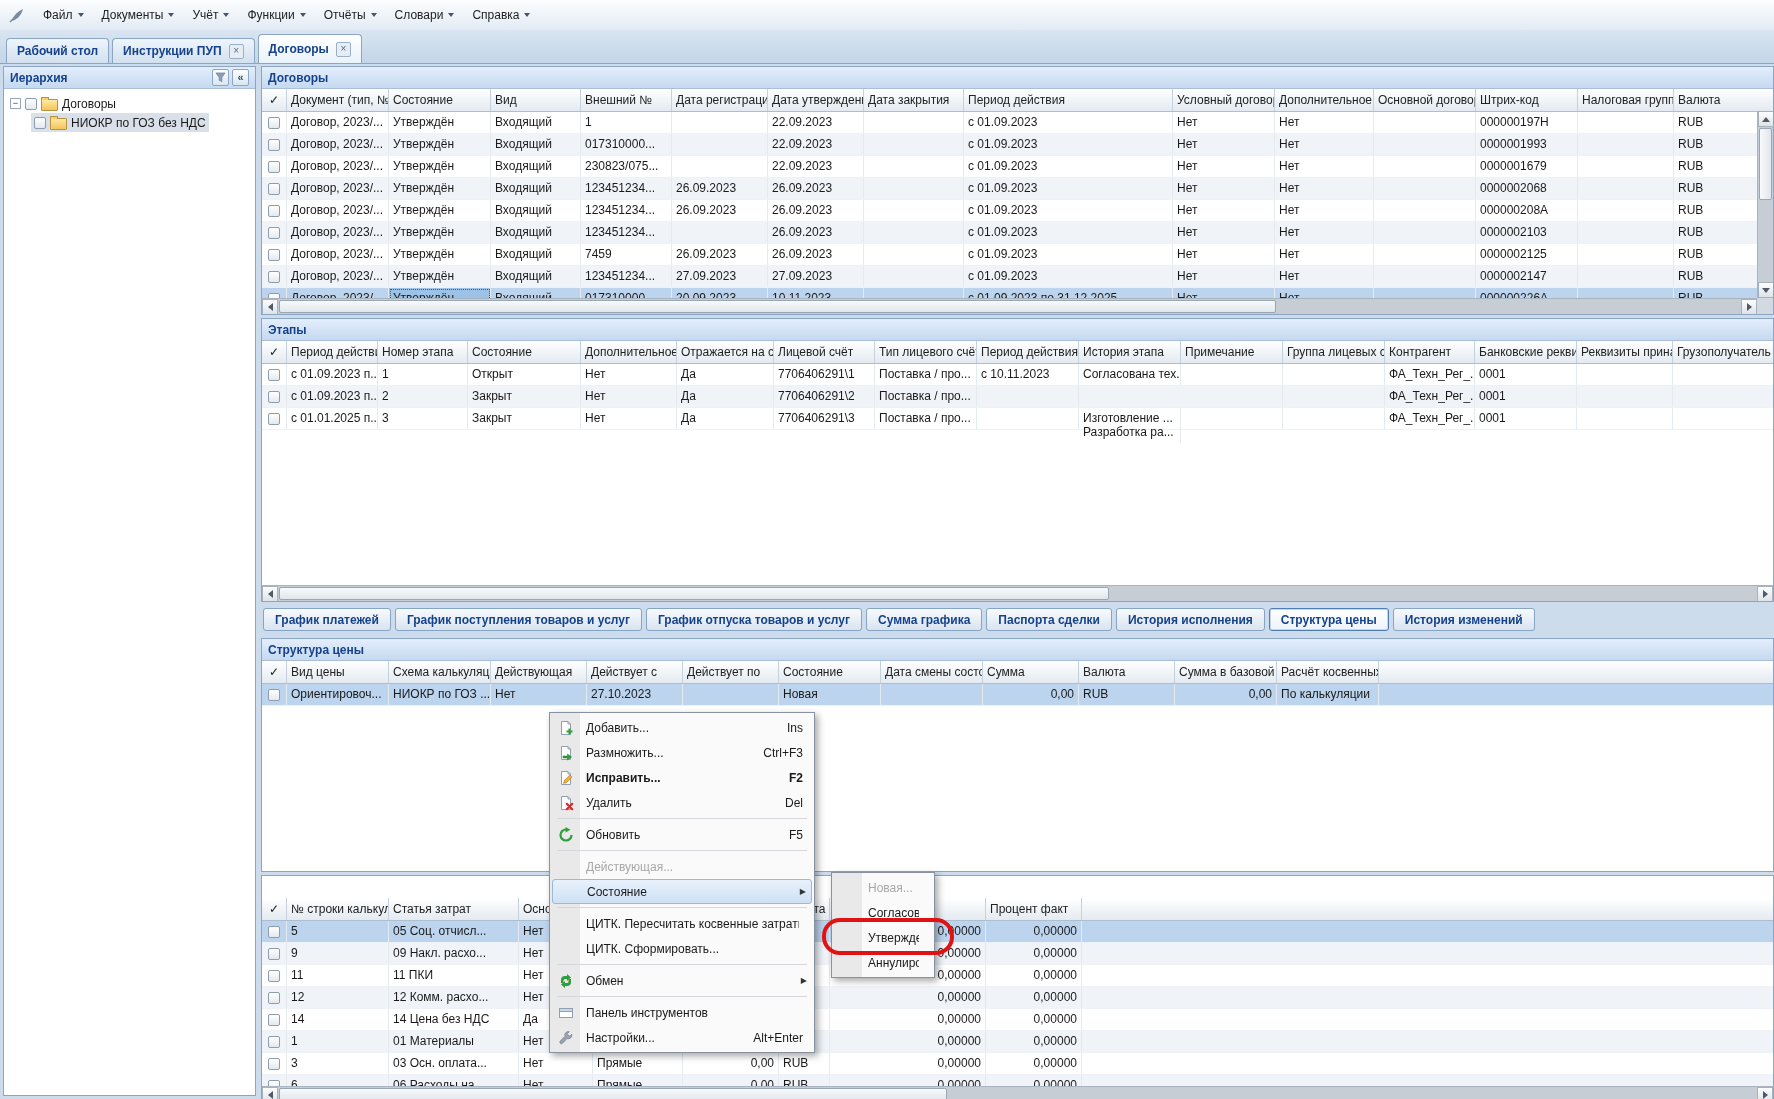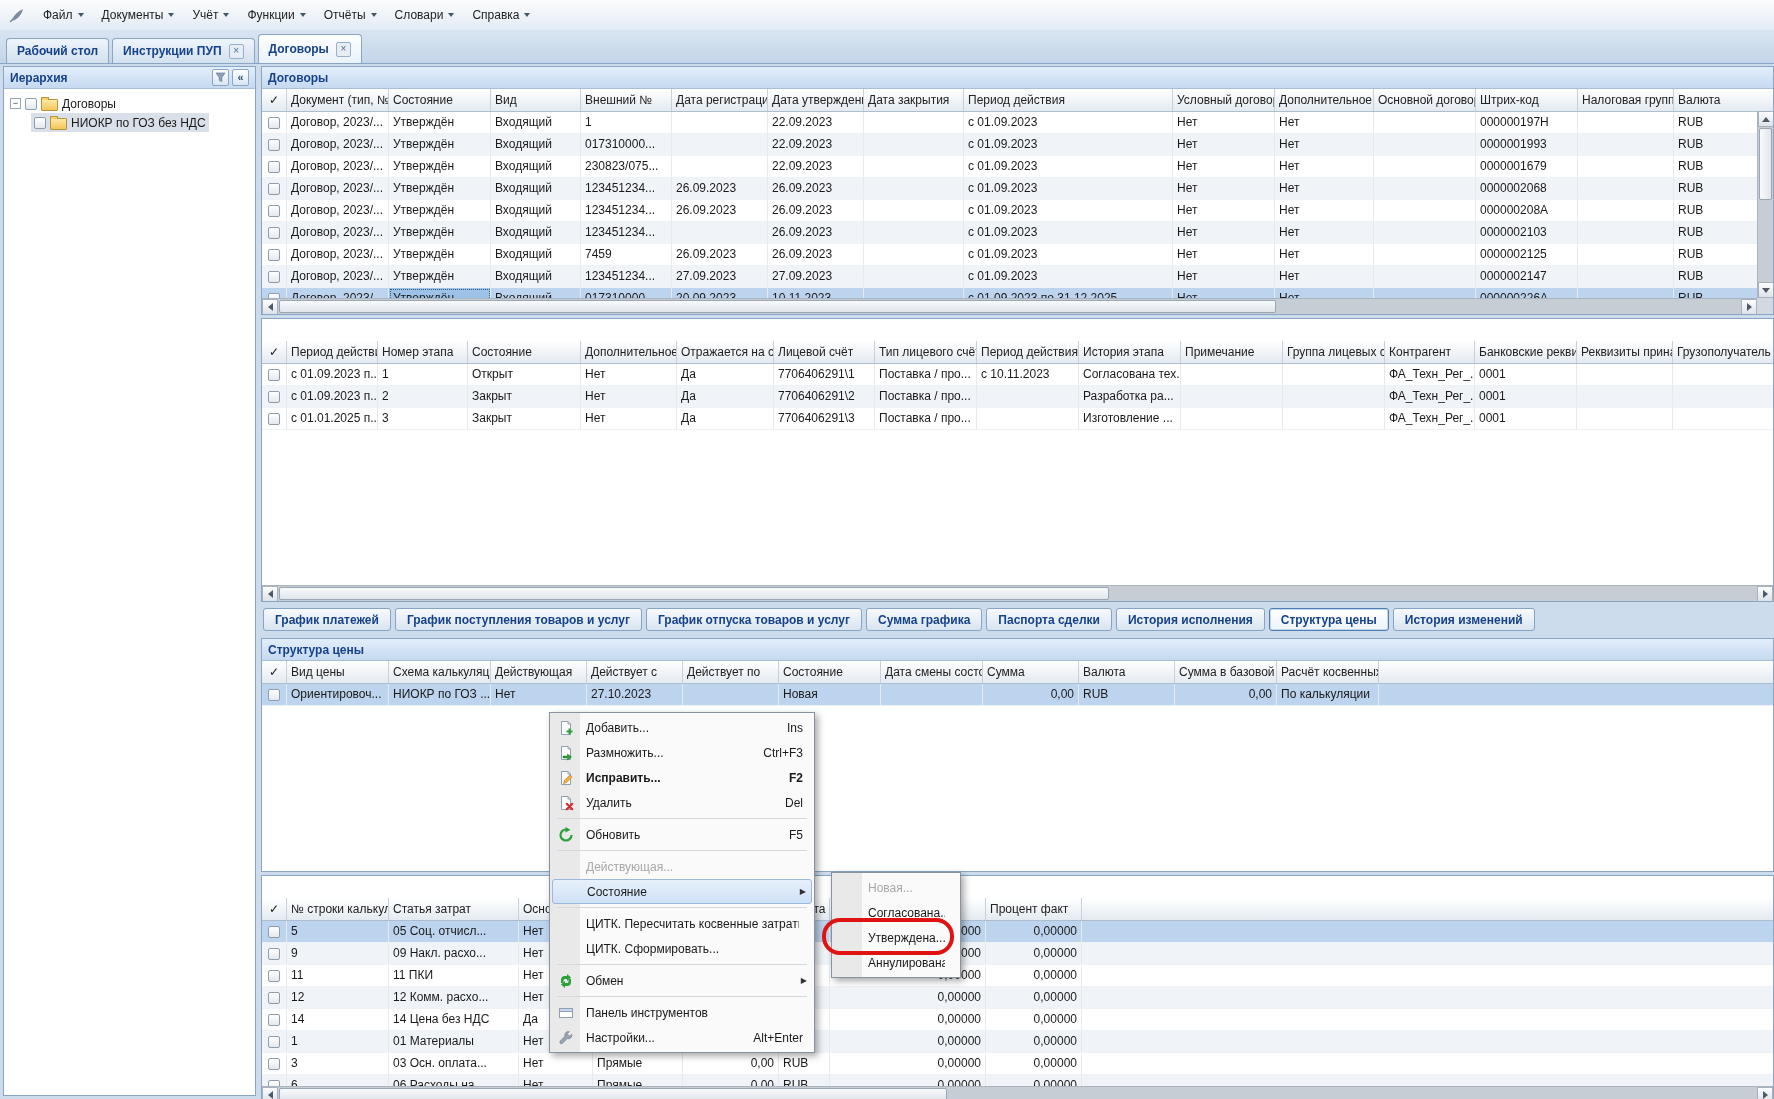--- a/index.html
+++ b/index.html
@@ -88,21 +88,21 @@
   
   .subtabs{position:absolute;left:263px;top:608px;right:0;height:27px;display:flex;gap:4px;align-items:flex-start}
   .stab{height:23px;box-sizing:border-box;padding:4px 11px 0 11px;background:linear-gradient(#f7fafd,#d9e4f0);
         border:1px solid #86a4c4;border-radius:3px;color:#15428b;font-weight:bold;white-space:nowrap}
   .stab.active{background:linear-gradient(#ffffff,#edf4fb);border-color:#4d7db3;box-shadow:0 0 0 1px #c3d7ea inset}
   
   .cmenu{position:absolute;box-sizing:border-box;padding:2px;border:1px solid #8892a0;
          background:linear-gradient(90deg,#e9e9e9 0,#e9e9e9 30px,#fafafa 30px);
          box-shadow:3px 3px 7px rgba(0,0,0,.35)}
   .main-menu{left:549px;top:712px;width:266px;z-index:50}
-  .sub-menu{left:831px;top:872px;width:130px;z-index:55}
+  .sub-menu{left:831px;top:872px;width:104px;z-index:55}
   .mitem{display:flex;align-items:center;height:25px;box-sizing:border-box;padding-right:5px}
   .mitem.hot{background:linear-gradient(#e8f1fc,#cfe1f5);border:1px solid #9bb9dd;border-radius:3px}
   .micon{width:28px;flex:none;display:flex;align-items:center;justify-content:center}
   .mlabel{flex:1;padding-left:6px;white-space:nowrap;overflow:hidden}
   .mitem.bold .mlabel,.mitem.bold .mshort{font-weight:bold}
   .mitem.dis .mlabel{color:#a8a8a8}
   .mshort{padding:0 4px;white-space:nowrap}
   .marrow{font-size:8px;color:#333;flex:none}
   .msep{height:1px;background:#d4d8dc;margin:3px 5px}
   .red-annot{position:absolute;left:822px;top:918px;width:132px;height:37px;box-sizing:border-box;
@@ -405,20 +405,23 @@
           <span class="vthumb" style="top:1px;height:45%"></span>
         </span>
       <span class="sbtn">
           <span class="tri-d"></span>
         </span>
     </div>
     <div class="corner"></div>
   </div>
 
   <div class="panel stages">
+    <div class="panel-head">
+      <span>Этапы</span>
+    </div>
     <div class="grid">
         <div class="grid-head">
           <div class="hcell cbhead" style="width: 25px;">✓</div>
           <div class="hcell" style="width: 91px;">Период действия..</div>
           <div class="hcell" style="width: 90px;">Номер этапа</div>
           <div class="hcell" style="width: 113px;">Состояние</div>
           <div class="hcell" style="width: 96px;">Дополнительное с</div>
           <div class="hcell" style="width: 97px;">Отражается на сум</div>
           <div class="hcell" style="width: 101px;">Лицевой счёт</div>
           <div class="hcell" style="width: 102px;">Тип лицевого счёт</div>
@@ -456,21 +459,21 @@
             <span class="cb"></span>
           </div>
           <div class="cell" style="width: 91px;">с 01.09.2023 п...</div>
           <div class="cell" style="width: 90px;">2</div>
           <div class="cell" style="width: 113px;">Закрыт</div>
           <div class="cell" style="width: 96px;">Нет</div>
           <div class="cell" style="width: 97px;">Да</div>
           <div class="cell" style="width: 101px;">7706406291\2</div>
           <div class="cell" style="width: 102px;">Поставка / про...</div>
           <div class="cell" style="width: 102px;"></div>
-          <div class="cell" style="width: 102px;">Разработка ра...</div>
+          <div class="cell" style="width: 102px; margin-top: 36px;">Разработка ра...</div>
           <div class="cell" style="width: 102px;"></div>
           <div class="cell" style="width: 102px;"></div>
           <div class="cell" style="width: 90px;">ФА_Техн_Рег_...</div>
           <div class="cell" style="width: 102px;">0001</div>
           <div class="cell" style="width: 96px;"></div>
           <div class="cell" style="width: 103px;"></div>
         </div>
         <div class="grid-row">
           <div class="cell cbcol" style="width: 25px;">
             <span class="cb"></span>

